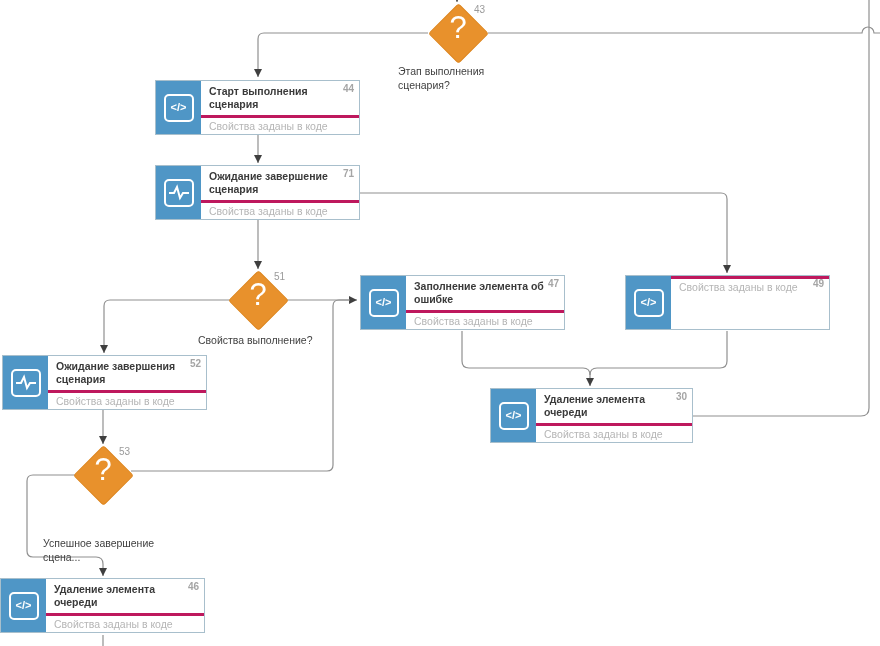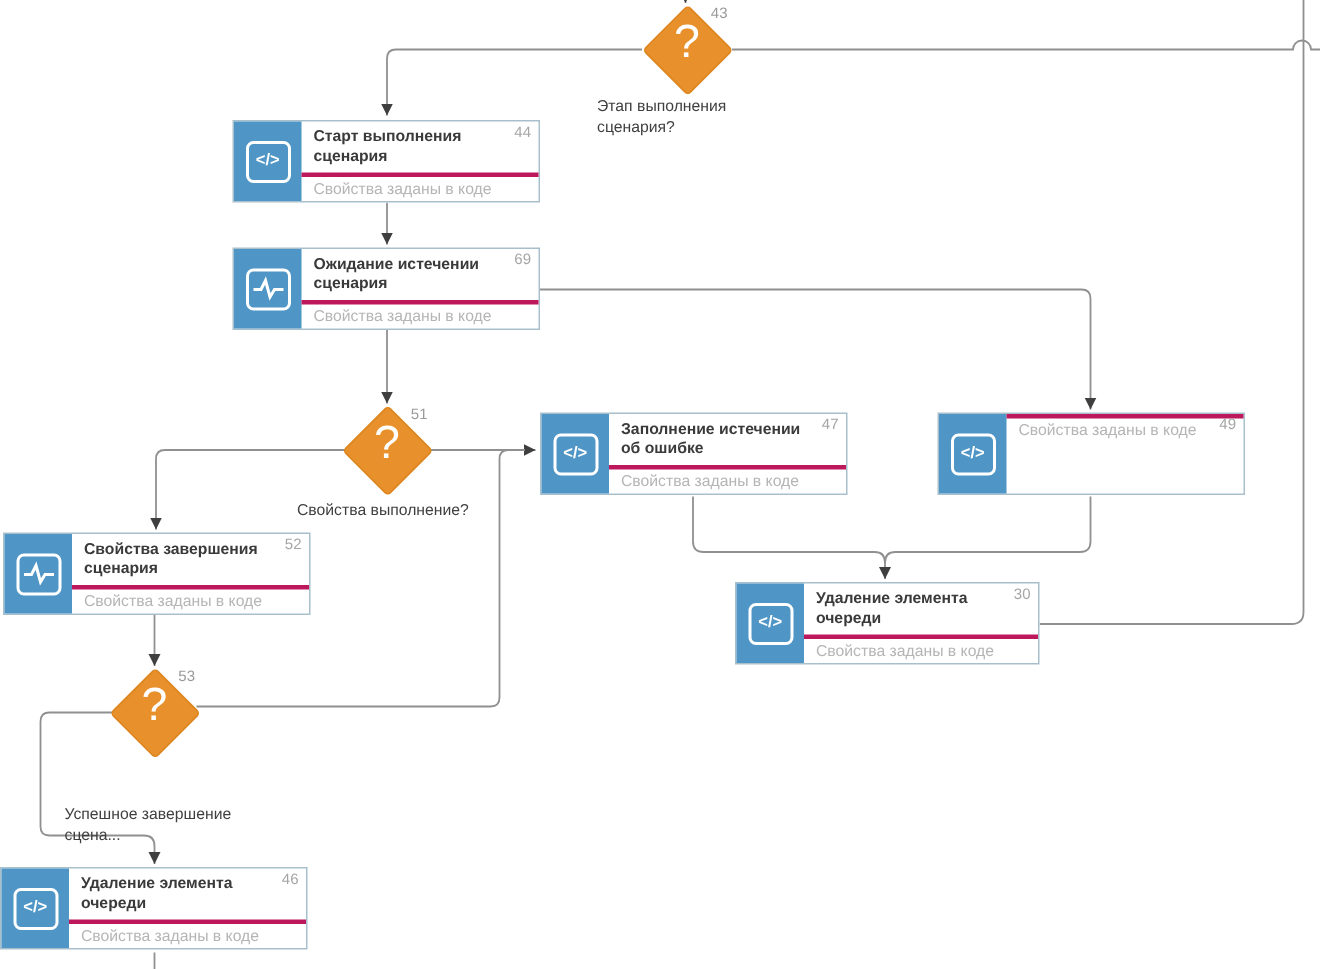--- a/index.html
+++ b/index.html
@@ -18,21 +18,21 @@
   .icon-strip{width:45px;flex:0 0 45px;background:#4f96c6;display:flex;align-items:center;justify-content:center;}
   .icon-frame{
     width:26px;height:24px;border:2px solid #fff;border-radius:5px;
     display:flex;align-items:center;justify-content:center;
   }
   .code-glyph{color:#fff;font-size:11px;font-weight:700;letter-spacing:0px;line-height:1;}
   .content{flex:1;display:flex;flex-direction:column;min-width:0;position:relative;}
   .title-row{flex:1;display:flex;align-items:center;padding:2px 18px 2px 8px;}
   .title{font-size:10.5px;font-weight:700;color:#3a3a3a;line-height:13px;}
   .node-num{
-    position:absolute;top:2px;right:5px;font-size:10px;color:#a5a5a5;font-weight:400;
+    position:absolute;top:2px;right:5px;font-size:10px;color:#a5a5a5;font-weight:700;
   }
   .subtitle{
     flex:0 0 16px;border-top:3px solid #be185d;font-size:10.5px;color:#b5b5b5;
     line-height:16px;padding-left:8px;white-space:nowrap;overflow:hidden;
   }
 
   
   .decision{position:absolute;width:58px;height:58px;}
   .diamond-shape{
     position:absolute;left:8px;top:8px;width:41px;height:41px;
@@ -133,23 +133,23 @@
 
   <div class="action" id="n45">
     <div class="icon-strip">
       <div class="icon-frame">
         <svg width="22" height="18" viewBox="0 0 22 18">
           <polyline points="1,9 6,9 9,3 12,14 15,9 21,9" fill="none" stroke="#ffffff" stroke-width="2"></polyline>
         </svg>
       </div>
     </div>
     <div class="content">
-      <span class="node-num">69</span>
-      <div class="title-row">
-          <span class="title">Ожидание истечении сценария</span>
+      <span class="node-num">71</span>
+      <div class="title-row">
+          <span class="title">Ожидание завершение сценария</span>
         </div>
       <div class="subtitle">Свойства заданы в коде</div>
     </div>
   </div>
 
   <div class="decision" id="n51">
     <div class="diamond-shape"></div>
     <span class="qmark">?</span>
     <span class="dnum">51</span>
   </div>
@@ -157,21 +157,21 @@
 
   <div class="action" id="n47">
     <div class="icon-strip">
       <div class="icon-frame">
           <span class="code-glyph">&lt;/&gt;</span>
         </div>
     </div>
     <div class="content">
       <span class="node-num">47</span>
       <div class="title-row">
-          <span class="title">Заполнение истечении об ошибке</span>
+          <span class="title">Заполнение элемента об ошибке</span>
         </div>
       <div class="subtitle">Свойства заданы в коде</div>
     </div>
   </div>
 
   <div class="action" id="n49">
     <div class="icon-strip">
       <div class="icon-frame">
           <span class="code-glyph">&lt;/&gt;</span>
         </div>
@@ -186,21 +186,21 @@
     <div class="icon-strip">
       <div class="icon-frame">
         <svg width="22" height="18" viewBox="0 0 22 18">
           <polyline points="1,9 6,9 9,3 12,14 15,9 21,9" fill="none" stroke="#ffffff" stroke-width="2"></polyline>
         </svg>
       </div>
     </div>
     <div class="content">
       <span class="node-num">52</span>
       <div class="title-row">
-          <span class="title">Свойства завершения сценария</span>
+          <span class="title">Ожидание завершения сценария</span>
         </div>
       <div class="subtitle">Свойства заданы в коде</div>
     </div>
   </div>
 
   <div class="decision" id="n53">
     <div class="diamond-shape"></div>
     <span class="qmark">?</span>
     <span class="dnum">53</span>
   </div>

